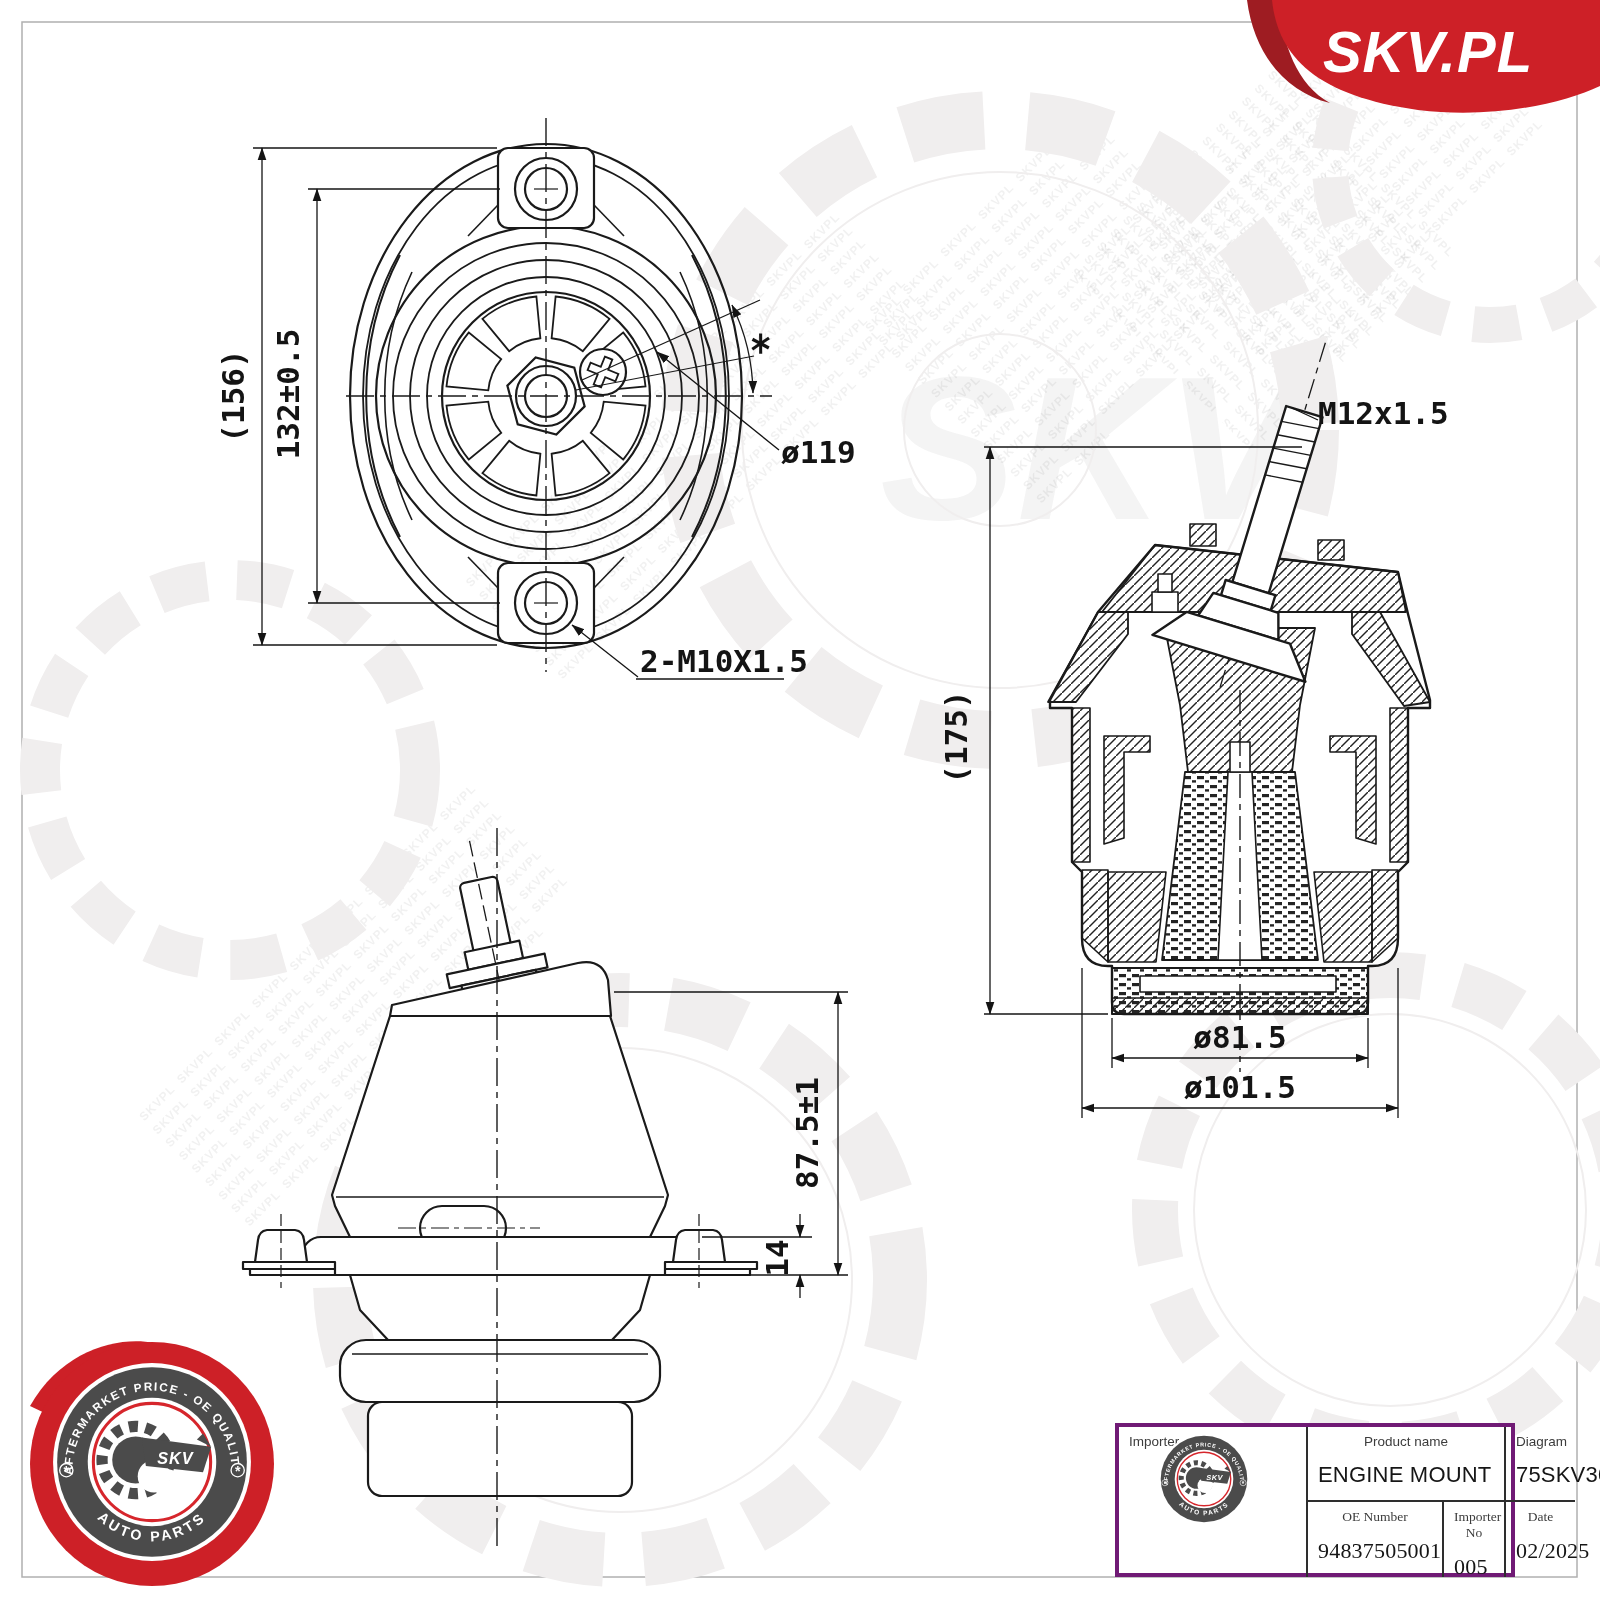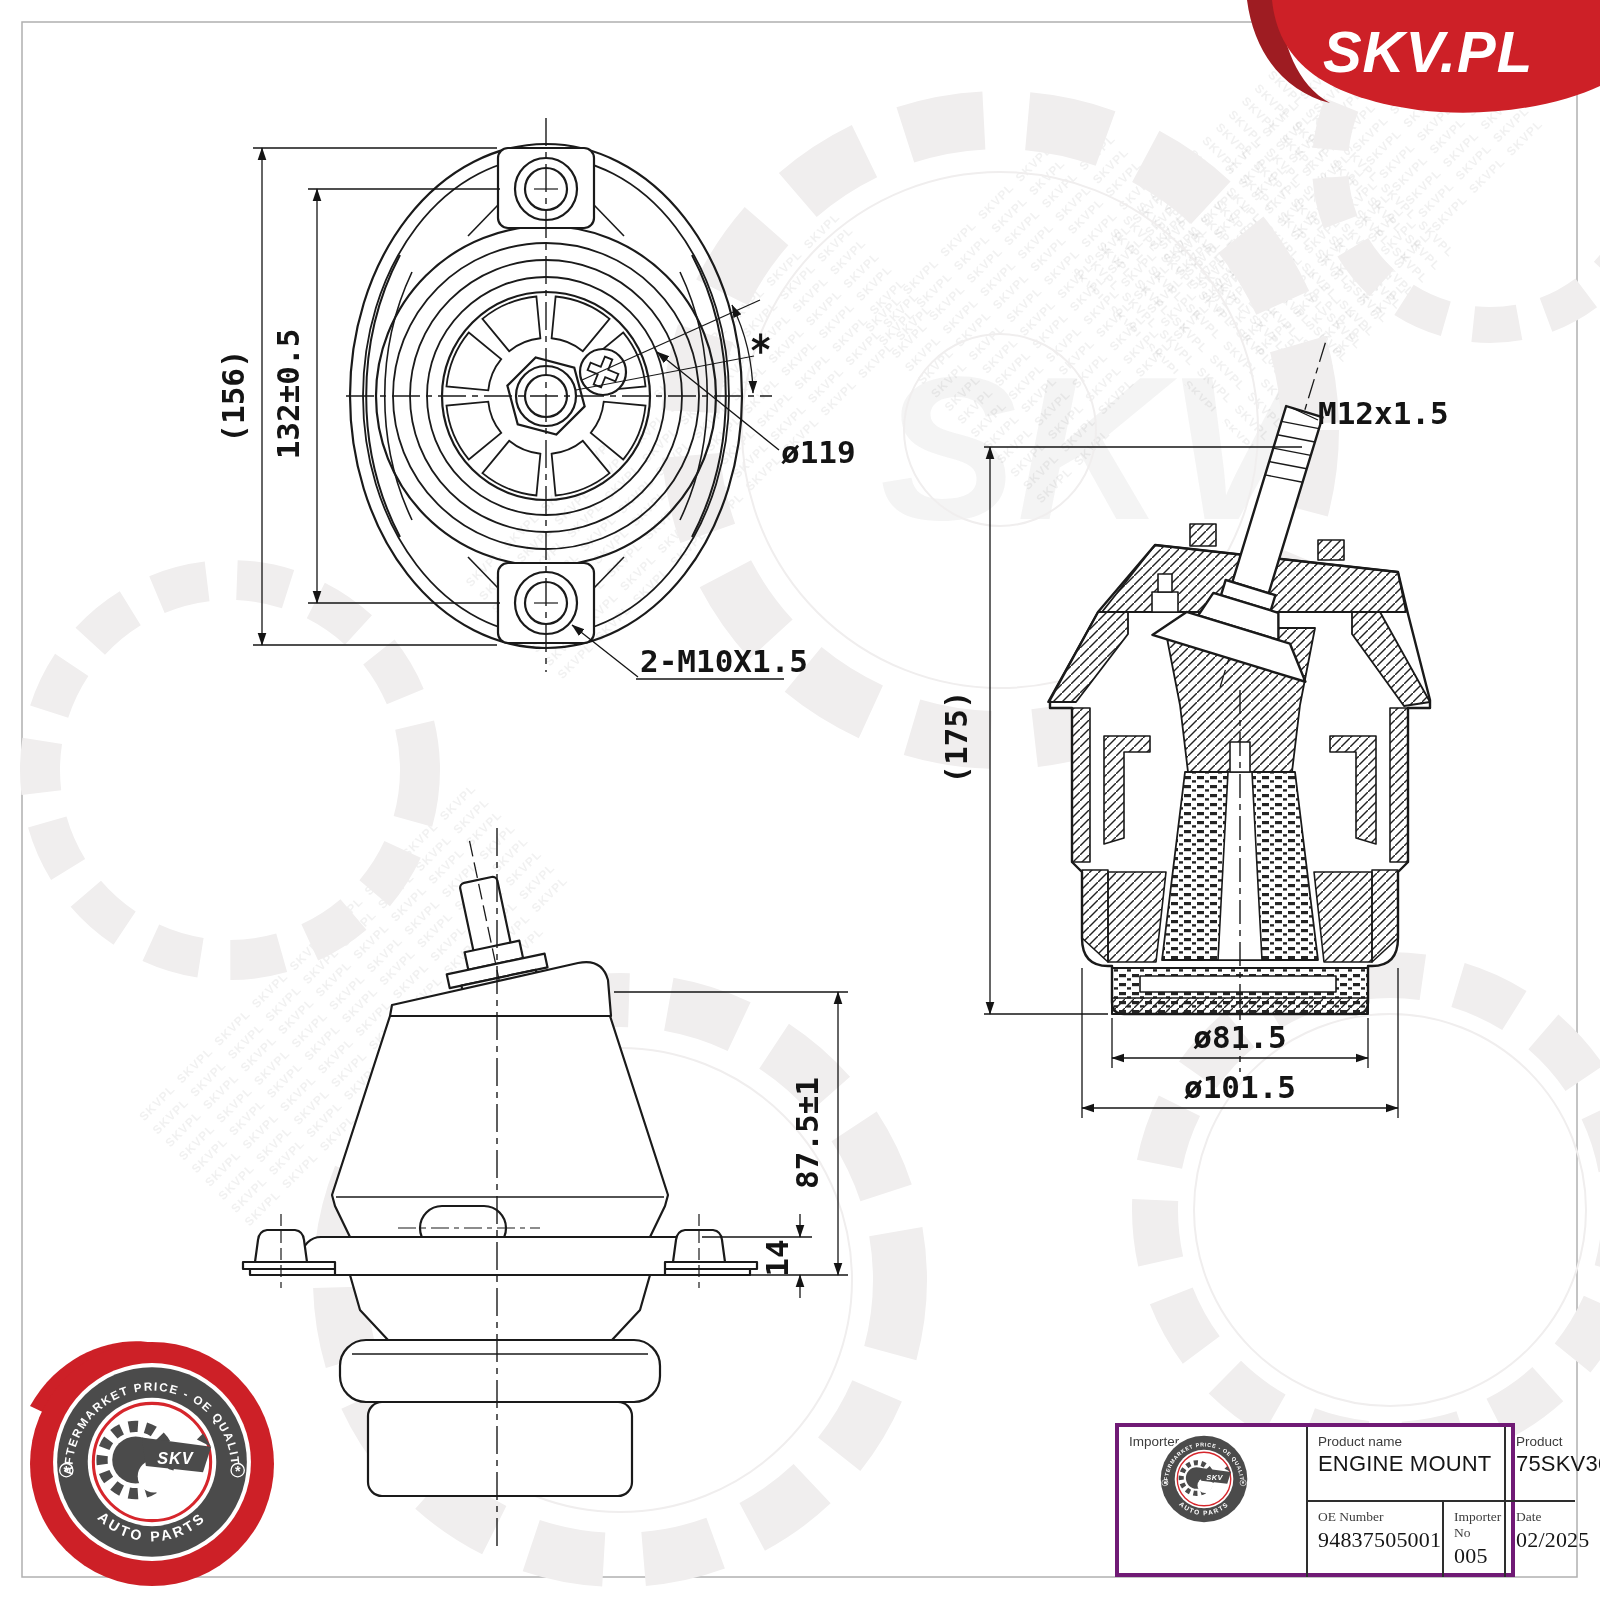--- a/index.html
+++ b/index.html
@@ -11,22 +11,22 @@
            letter-spacing:1px;line-height:1.55;word-spacing:4px;overflow:hidden;
            font-family:"Liberation Sans",sans-serif;pointer-events:none;}
   .wm-ghost{position:absolute;color:rgba(40,40,40,0.05);font-style:italic;font-weight:700;
             font-family:"Liberation Sans",sans-serif;pointer-events:none;}
   
   .tblock{position:absolute;left:1115px;top:1423px;width:400px;height:154px;
           border:4px solid #701a75;background:#fff;box-sizing:border-box;
           display:grid;grid-template-columns:187px 136px 62px 71px;
           grid-template-rows:73px 77px;}
   .tb-cell{box-sizing:border-box;padding:7px 10px;position:relative;}
-  .tb-label{font-size:13.5px;color:#3c3c3c;}
-  .tb-value{font-size:22px;color:#161616;font-weight:500;margin-top:2px;letter-spacing:.2px;}
+  .tb-label{font-size:13.5px;color:#3c3c3c;text-align:center;}
+  .tb-value{font-size:22px;color:#161616;font-weight:500;margin-top:13px;letter-spacing:.2px;}
   .bl{border-left:2px solid #2e2e2e;}
   .bt{border-top:2px solid #2e2e2e;font-family:Liberation Serif, serif;}
   .imp-cell{grid-row:1 / span 2;text-align:center;}
   .imp-addr{font-size:12px;font-weight:700;color:#222;line-height:1.3;margin-top:56px;}
   .imp-addr .l2,.imp-addr .l3{font-weight:700;}
   svg text{font-family:"DejaVu Sans Mono","Liberation Mono",monospace;}
   .dim{font-weight:700;font-size:31px;fill:#141414;}
   .banner-text{font-family:"Liberation Sans",sans-serif;font-weight:700;font-style:italic;
                font-size:58px;fill:#ffffff;letter-spacing:1px;}
   .badge-arc{font-family:"Liberation Sans",sans-serif;font-weight:700;font-size:11.5px;
@@ -323,21 +323,21 @@
 <div class="tblock">
   <div class="tb-cell imp-cell">
     <div class="tb-label" style="text-align:left;">Importer</div>
     <svg width="0" height="0"></svg>
   </div>
   <div class="tb-cell bl" style="grid-column:2 / span 2;">
     <div class="tb-label">Product name</div>
     <div class="tb-value">ENGINE MOUNT</div>
   </div>
   <div class="tb-cell bl">
-    <div class="tb-label">Product</div>
+    <div class="tb-label">Diagram</div>
     <div class="tb-value">75SKV303</div>
   </div>
   <div class="tb-cell bl bt">
     <div class="tb-label">OE Number</div>
     <div class="tb-value">94837505001</div>
   </div>
   <div class="tb-cell bl bt">
     <div class="tb-label">Importer No</div>
     <div class="tb-value">005</div>
   </div>

